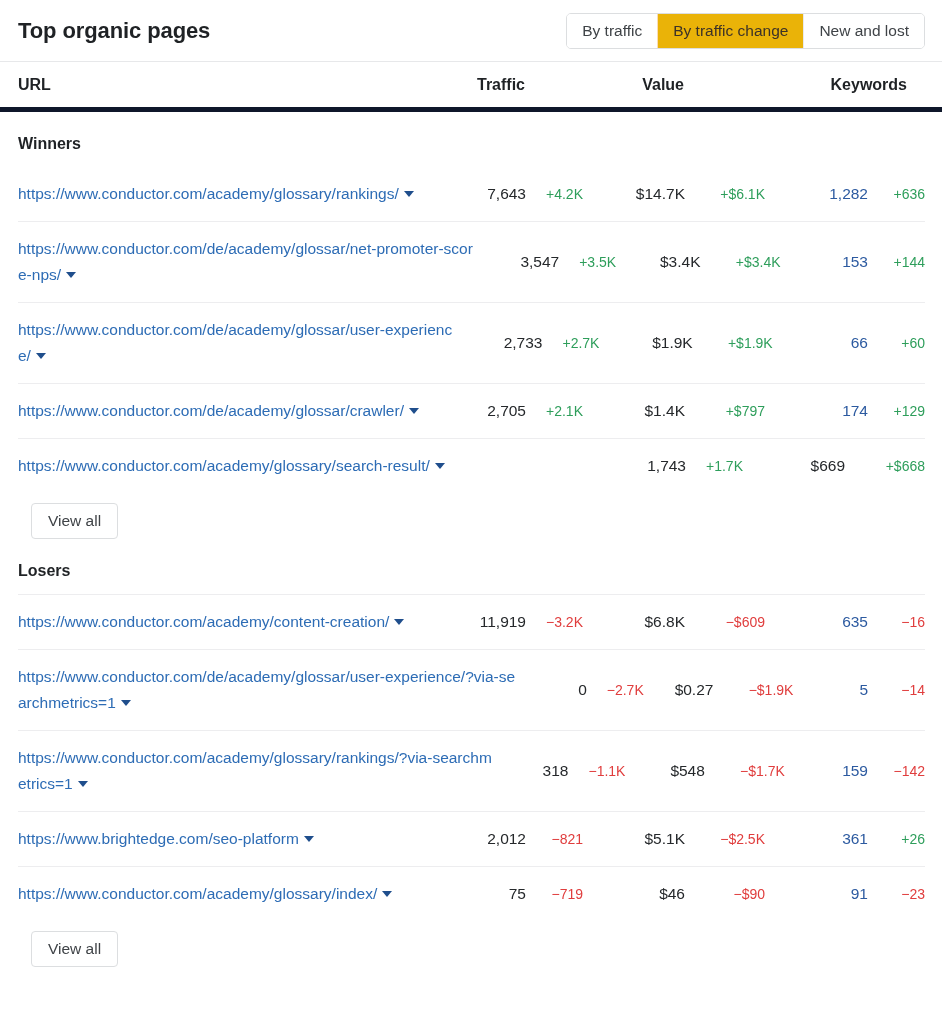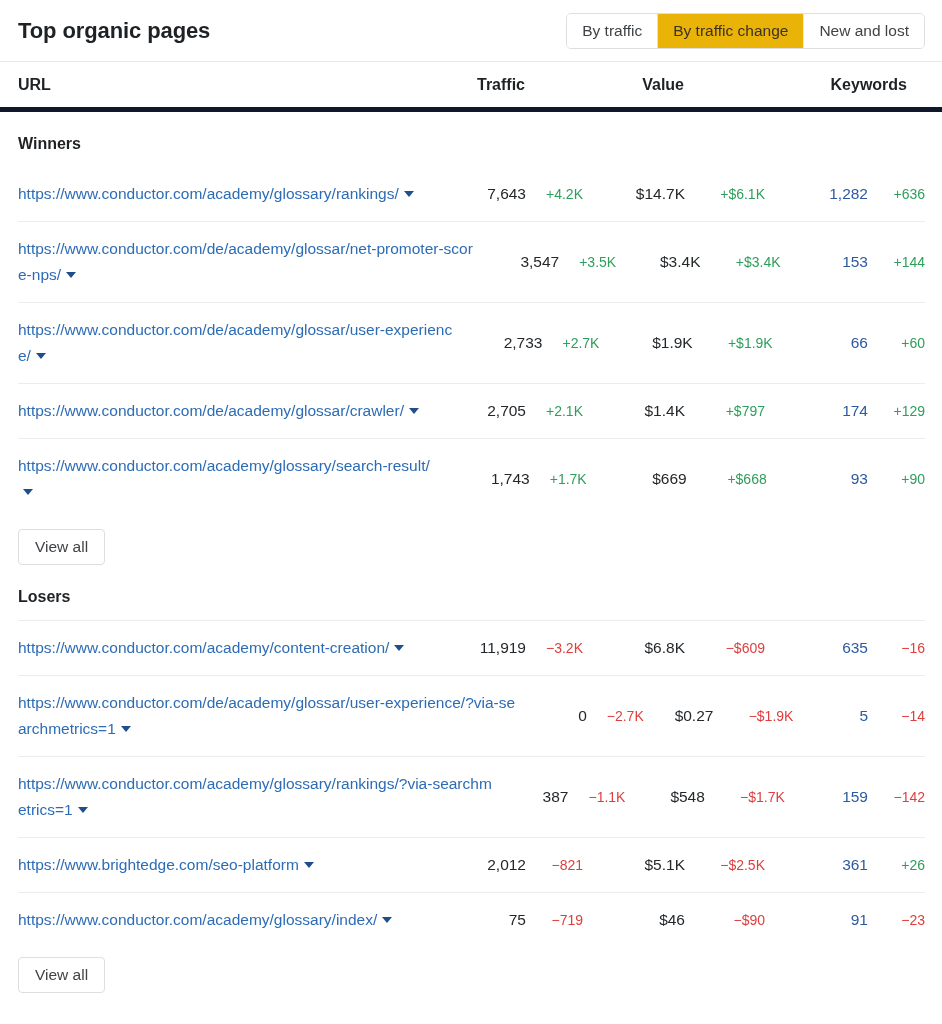--- a/index.html
+++ b/index.html
@@ -145,21 +145,21 @@
   .val      { color: #25282b; text-align: right; }
   .val.link { color: #2c5aa0; cursor: pointer; }
   .delta    { font-size: 14px; text-align: right; }
   .delta.up   { color: #2e9e5b; }
   .delta.down { color: #e03d3d; }
 
   .d-traffic  { width: 57px; }
   .d-value    { width: 80px; }
   .d-keywords { width: 57px; }
 
-  .btn-wrap { padding: 10px 18px 0 18px; }
+  .btn-wrap { padding: 10px 18px 0 18px; margin-left: 13px; }
   .view-all {
     font-family: inherit;
     font-size: 15.5px;
     color: #3f4347;
     background: #fff;
     border: 1px solid #dcdee0;
     border-radius: 4px;
     padding: 8px 16px;
     cursor: pointer;
     line-height: 1.15;
@@ -256,24 +256,20 @@
         <div class="row">
           <div class="url-cell"><span class="url-link">https://www.conductor.com/academy/glossary/search-result/</span><span class="caret"></span></div>
           <div class="num-cell c-traffic">
             <span class="val ">1,743</span>
             <span class="delta d-traffic up">+1.7K</span>
           </div>
           <div class="num-cell c-value">
             <span class="val ">$669</span>
             <span class="delta d-value up">+$668</span>
           </div>
-          <div class="num-cell c-keywords">
-            <span class="val link">93</span>
-            <span class="delta d-keywords up">+90</span>
-          </div>
         </div>
         <div class="btn-wrap"><button class="view-all">View all</button></div>
       </div>
       <div class="section">
         <div class="section-title">Losers</div>
         <div class="divider"></div>
         <div class="row">
           <div class="url-cell"><span class="url-link">https://www.conductor.com/academy/content-creation/</span><span class="caret"></span></div>
           <div class="num-cell c-traffic">
             <span class="val ">11,919</span>
@@ -301,21 +297,21 @@
           </div>
           <div class="num-cell c-keywords">
             <span class="val link">5</span>
             <span class="delta d-keywords down">−14</span>
           </div>
         </div>
         <div class="divider"></div>
         <div class="row">
           <div class="url-cell"><span class="url-link">https://www.conductor.com/academy/glossary/rankings/?via-searchmetrics=1</span><span class="caret"></span></div>
           <div class="num-cell c-traffic">
-            <span class="val ">387</span>
+            <span class="val ">318</span>
             <span class="delta d-traffic down">−1.1K</span>
           </div>
           <div class="num-cell c-value">
             <span class="val ">$548</span>
             <span class="delta d-value down">−$1.7K</span>
           </div>
           <div class="num-cell c-keywords">
             <span class="val link">159</span>
             <span class="delta d-keywords down">−142</span>
           </div>

